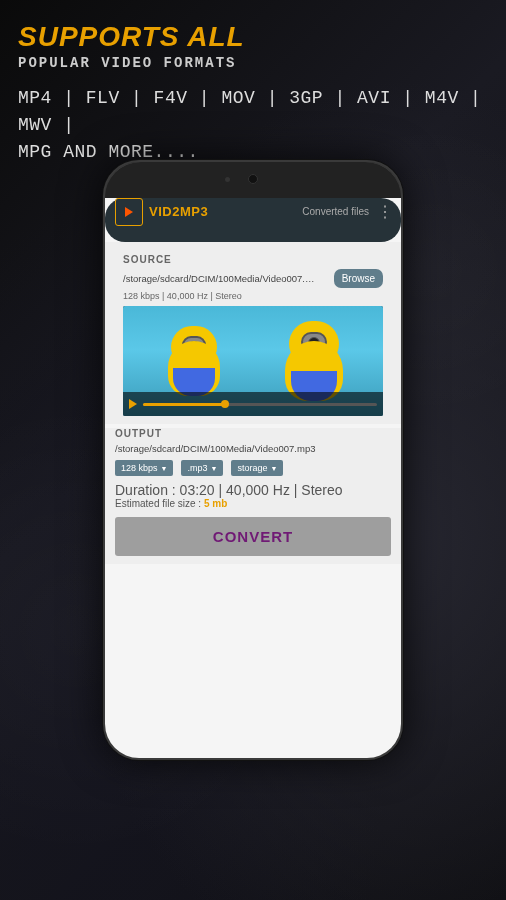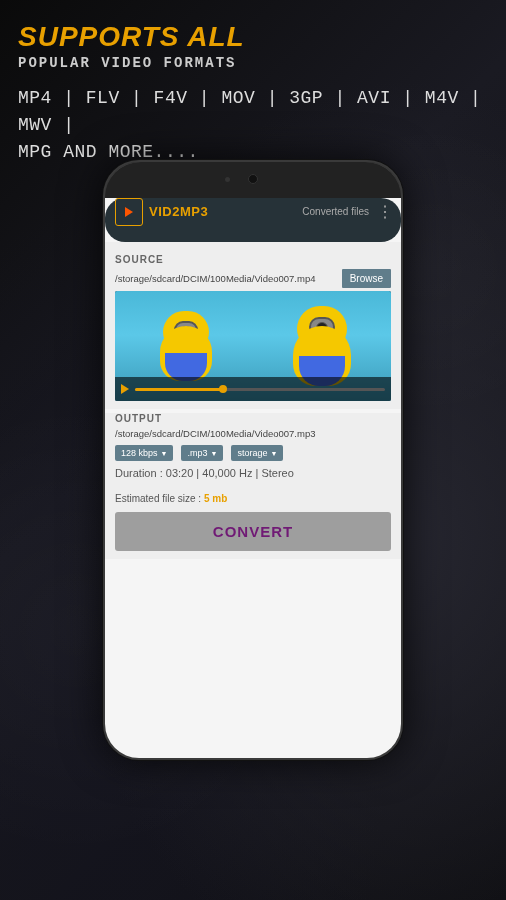--- a/index.html
+++ b/index.html
@@ -197,21 +197,21 @@
 
     .more-icon {
       color: #aaa;
       font-size: 16px;
       cursor: pointer;
     }
 
     
     .app-content {
       background: #eeeeee;
-      padding: 8px 10px;
+      padding: 8px 18px;
     }
 
     .section-label {
       font-size: 10px;
       font-weight: bold;
       color: #666;
       letter-spacing: 1px;
       margin-bottom: 4px;
       margin-top: 4px;
     }
@@ -231,21 +231,21 @@
       overflow: hidden;
       text-overflow: ellipsis;
     }
 
     .browse-btn {
       background: #607d8b;
       color: white;
       font-size: 10px;
       padding: 4px 8px;
       border: none;
-      border-radius: 1px;
+      border-radius: 7px;
       cursor: pointer;
       white-space: nowrap;
     }
 
     .source-info {
       font-size: 9px;
       color: #666;
       margin-bottom: 5px;
     }
 
@@ -424,23 +424,23 @@
       display: flex;
       align-items: center;
       gap: 3px;
     }
 
     .dropdown-arrow {
       font-size: 7px;
     }
 
     .output-meta {
-      font-size: 11px;
+      font-size: 14px;
       color: #555;
-      margin-bottom: 14px;
+      margin-bottom: 0;
     }
 
     .output-size {
       font-size: 10px;
       color: #555;
     }
 
     .output-size-val {
       color: #e8a000;
       font-weight: bold;
@@ -501,20 +501,21 @@
         <div class="converted-files-btn">Converted files</div>
         <div class="more-icon">⋮</div>
       </div>
 
       <div class="app-content">
         <div class="section-label">SOURCE</div>
         <div class="source-row">
           <div class="source-path">/storage/sdcard/DCIM/100Media/Video007.mp4</div>
           <button class="browse-btn">Browse</button>
         </div>
+        <div class="source-info">128 kbps | 40,000 Hz | Stereo</div>
 
         <div class="video-preview">
           <div class="video-bg"></div>
 
           <div class="minion-left">
             <div class="minion-head">
               <div class="minion-goggle"></div>
               <div class="minion-mouth"></div>
             </div>
             <div class="minion-body">

